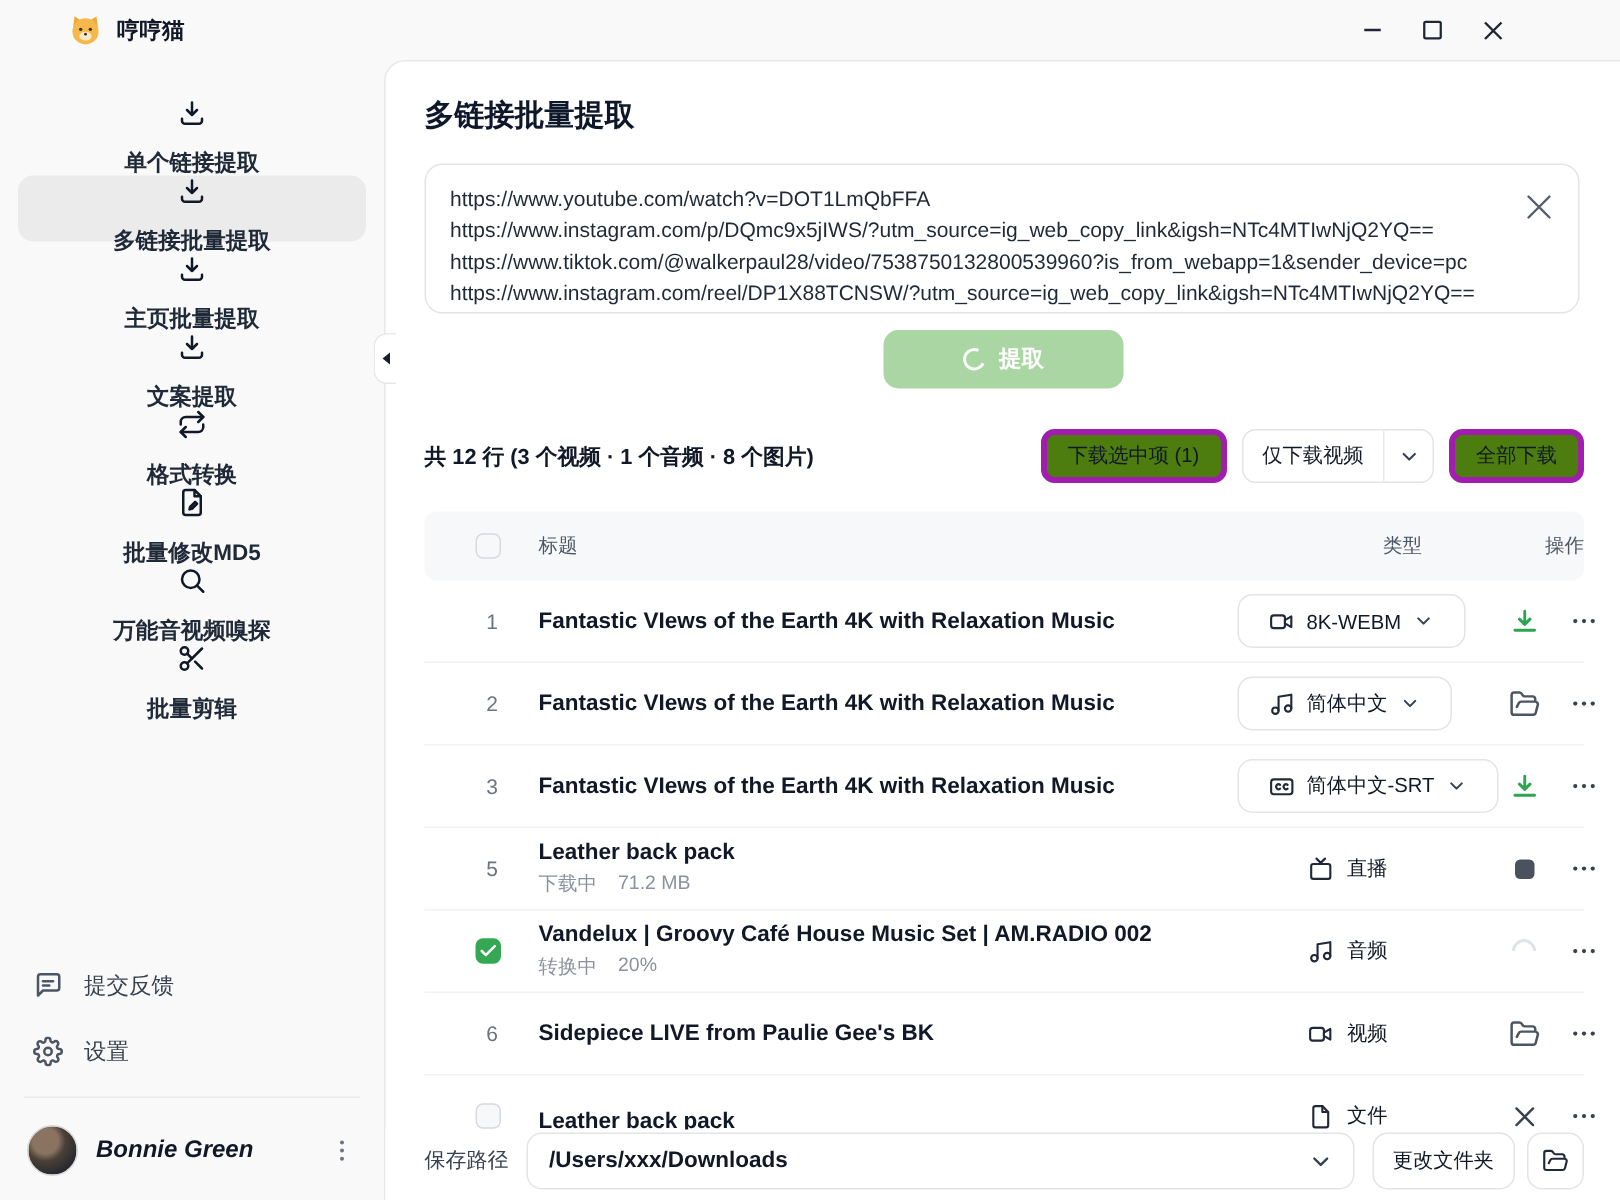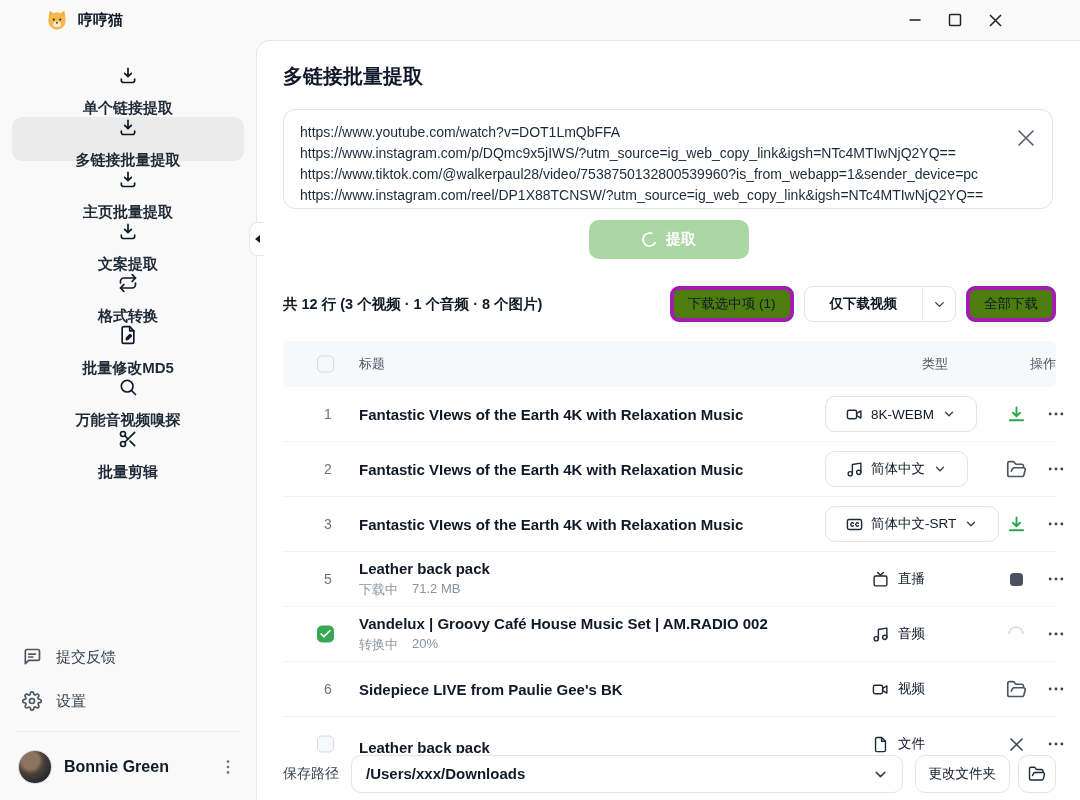--- a/index.html
+++ b/index.html
@@ -18,21 +18,21 @@
   .sidebar { position:absolute; top:40px; left:0; width:256px; bottom:0; padding:25px 12px 0 12px; }
   .nav-item { display:flex; align-items:center; gap:14px; height:44px; margin-bottom:8px; padding:0 12px; border-radius:10px; font-size:15px; font-weight:600; color:#1f2937; cursor:pointer;flex-direction:column; }
   .nav-item.active { background:#ebebeb; }
   .nav-item .icon { width:20px; height:20px; flex:0 0 20px; color:#111827; }
   .sidebar-footer { position:absolute; left:12px; right:12px; bottom:0; }
   .foot-item { display:flex; align-items:center; gap:14px; height:40px; padding:0 10px; font-size:15px; font-weight:500; color:#374151; cursor:pointer; margin-bottom:4px; }
   .foot-item .icon { width:20px; height:20px; color:#4b5563; }
   .sidebar-divider { border-top:1px solid #ececec; margin:10px 4px 8px 4px; }
   .user-row { display:flex; align-items:center; gap:12px; height:54px; padding:0 6px; margin-bottom:6px; }
   .avatar { width:34px; height:34px; border-radius:50%; background:radial-gradient(circle at 35% 30%, #8a7461 0 28%, #4a4038 44%, #23272e 78%); border:1px solid #d8d8d8; flex:0 0 34px; }
-  .user-name { font-size:16px; font-weight:700; color:#111827; flex:1; }
+  .user-name { font-size:16px; font-weight:700; color:#111827; flex:1;font-style:italic; }
   .kebab { width:20px; height:20px; color:#6b7280; cursor:pointer; }
 
   
   .main { position:absolute; left:256px; top:40px; right:0; bottom:0; background:#ffffff; border-left:1px solid #e7e8ea; border-top:1px solid #e7e8ea; border-top-left-radius:14px; }
   .collapse-handle { position:absolute; left:-8px; top:181px; width:15px; height:34px; background:#ffffff; border:1px solid #e7e8ea; border-right:none; border-radius:9px 0 0 9px; display:flex; align-items:center; justify-content:center; cursor:pointer; }
   .collapse-handle .tri { width:0; height:0; border-top:4px solid transparent; border-bottom:4px solid transparent; border-right:5px solid #17202a; }
 
   .page-title { position:absolute; left:26px; top:22px; font-size:20px; font-weight:800; color:#0f172a; }
 
   .urlbox { position:absolute; left:26px; top:68px; width:770px; height:100px; border:1px solid #e3e4e8; border-radius:12px; background:#fff; padding:12px 52px 26px 16px; overflow:hidden; }
@@ -40,21 +40,21 @@
   .clear-btn { position:absolute; right:14px; top:16px; width:24px; height:24px; color:#555e6b; cursor:pointer; }
 
   .extract-btn { position:absolute; left:332px; top:179px; width:160px; height:39px; background:#a9d6a3; border:none; border-radius:10px; color:#ffffff; font-size:15px; font-weight:700; display:flex; align-items:center; justify-content:center; gap:9px; cursor:default; font-family:inherit; }
   .spinner { width:15px; height:15px; border-radius:50%; border:2px solid rgba(255,255,255,.95); border-right-color:transparent; transform:rotate(-20deg); }
 
   .stats-row { position:absolute; left:26px; right:24px; top:245px; height:36px; display:flex; align-items:center; }
   .summary { font-size:14.5px; font-weight:600; color:#111827; }
   .stats-actions { margin-left:auto; display:flex; align-items:center; gap:10px; }
   .btn { height:36px; background:#4d7c0f; border:4px solid #a21caf; border-radius:9px; font-size:13.5px; font-weight:500; color:#111827; padding:0 14px; display:flex; align-items:center; cursor:pointer; font-family:inherit; }
   .split { display:flex; align-items:stretch; height:36px; border:1px solid #e3e4e8; border-radius:9px; background:#fff; overflow:hidden; }
-  .split .part-label { display:flex; align-items:center; padding:0 25px; font-size:13.5px; font-weight:700; cursor:pointer; }
+  .split .part-label { display:flex; align-items:center; padding:0 13px; font-size:13.5px; font-weight:400; cursor:pointer; }
   .split .part-caret { display:flex; align-items:center; justify-content:center; width:33px; border-left:1px solid #e9eaec; cursor:pointer; color:#374151; }
 
   
   .table { position:absolute; left:26px; right:24px; top:300px; bottom:0; }
   .thead { position:relative; height:46px; background:#f7f8fa; border-radius:8px; }
   .th { position:absolute; top:0; height:46px; display:flex; align-items:center; font-size:13px; font-weight:500; color:#4b5563; }
   .row { position:relative; height:55px; border-bottom:1px solid #f1f2f4; }
   .cell-num { position:absolute; left:34px; top:0; width:22px; height:100%; display:flex; align-items:center; justify-content:center; font-size:14px; color:#6b7280; }
   .checkbox { position:absolute; left:34px; top:50%; transform:translateY(-50%); width:17px; height:17px; border:1px solid #d6d9de; border-radius:5px; background:#f7f8fa; cursor:pointer; }
   .checkbox.checked { background:#34a853; border-color:#34a853; display:flex; align-items:center; justify-content:center; color:#fff; }

